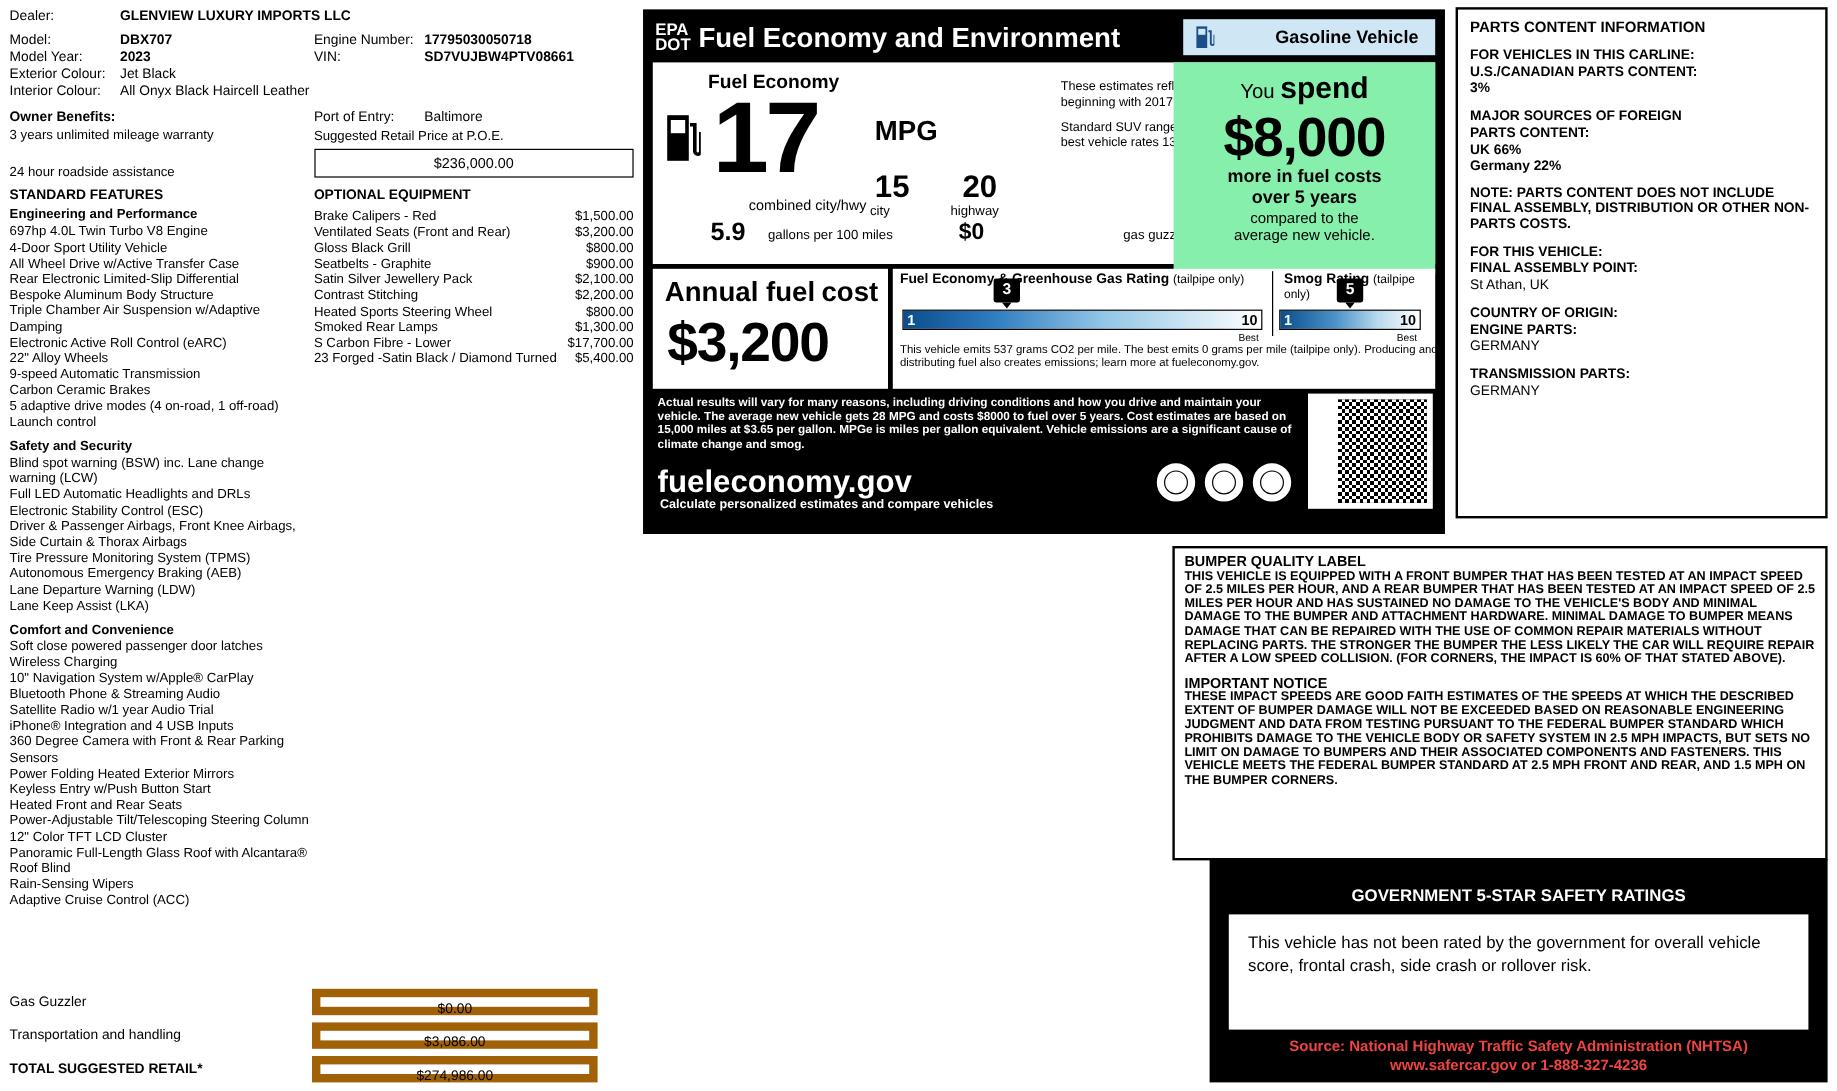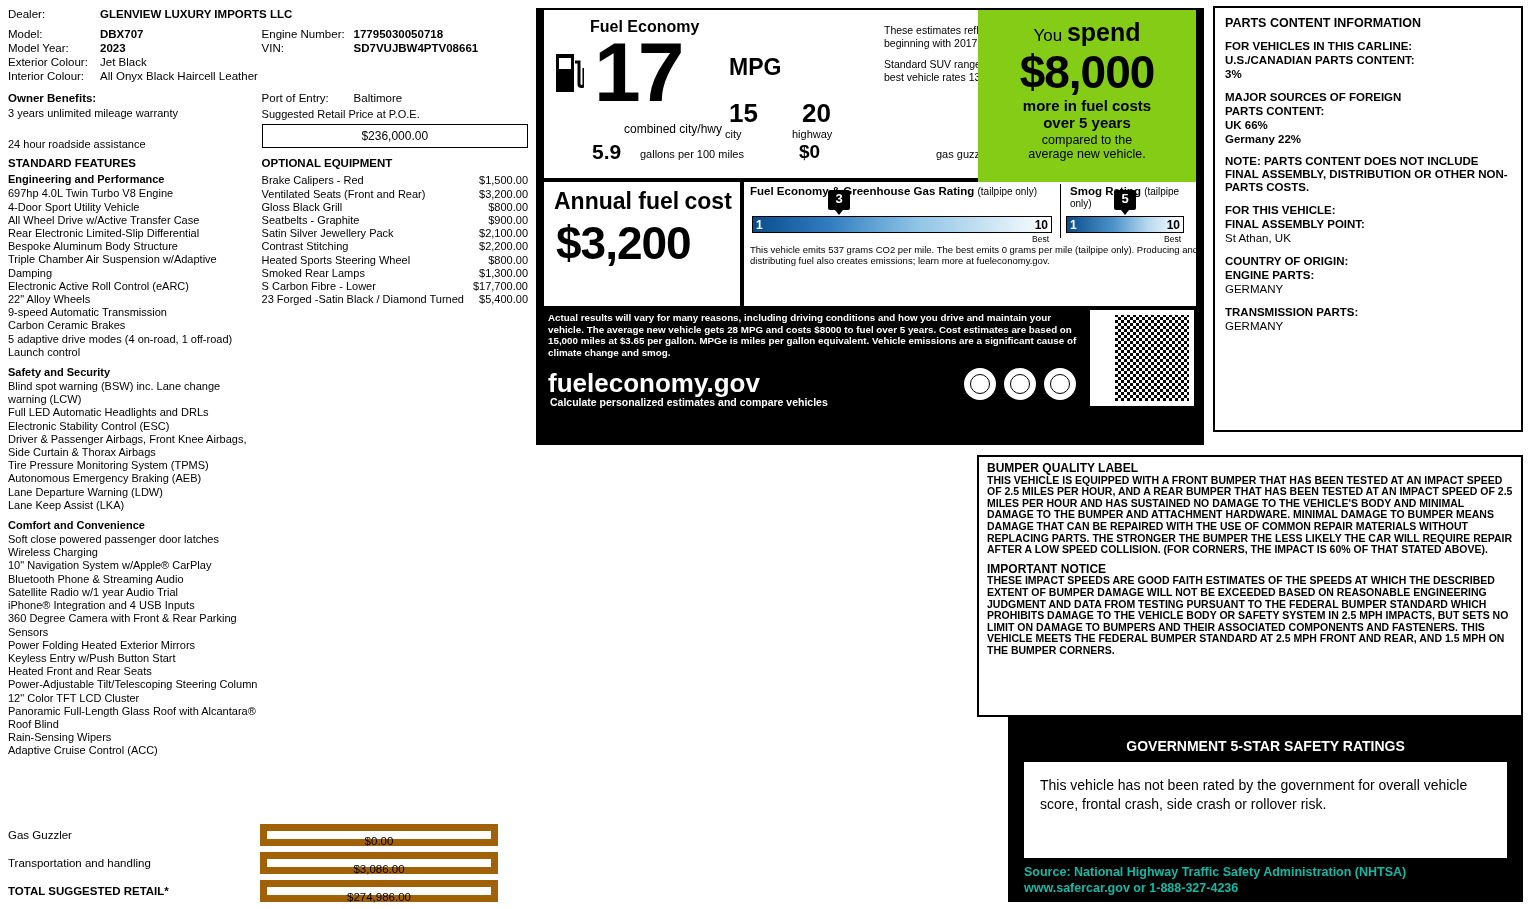--- a/index.html
+++ b/index.html
@@ -76,30 +76,30 @@
   .city-lab { position:absolute; left:181px; top:118px; font-size:11px;}
   .hwy-num { position:absolute; left:258px; top:88px; font-size:26px; font-weight:700;}
   .hwy-lab { position:absolute; left:248px; top:118px; font-size:11px;}
   .gal-num { position:absolute; left:48px; top:130px; font-size:21px; font-weight:700;}
   .gal-lab { position:absolute; left:96px; top:138px; font-size:11px;}
   .gg-num { position:absolute; left:255px; top:131px; font-size:19px; font-weight:700;}
   .gg-lab { position:absolute; left:392px; top:138px; font-size:11px;}
   .note1 { position:absolute; left:340px; top:14px; width:225px; font-size:10.5px; line-height:12.5px;}
   .note2 { position:absolute; left:340px; top:48px; width:225px; font-size:10.5px; line-height:12.5px;}
 
-  .spend-box { position:absolute; right:0; top:0; width:218px; height:176px; background:#84cc16; text-align:center;}
+  .spend-box { position:absolute; right:0; top:0; width:218px; height:176px; background:#86efac; text-align:center;}
   .spend-you { font-size:17px; margin-top:8px; }
   .spend-you b { font-size:25px; }
   .spend-amt { font-size:46px; font-weight:700; line-height:46px; margin-top:2px; letter-spacing:-1px;}
   .spend-l1 { font-size:15px; font-weight:700; margin-top:2px;}
   .spend-l2 { font-size:15px; font-weight:700;}
   .spend-l3 { font-size:12.5px; margin-top:2px;}
   .spend-l4 { font-size:12.5px;}
 
-  .epa-mid { margin: 4px 6px 0 6px; display:flex; height:124px; }
+  .epa-mid { margin: 4px 6px 0 6px; display:flex; height:100px; }
   .afc { width:196px; background:#fff; position:relative; }
   .afc-t1 { position:absolute; left:10px; top:6px; font-size:19px; font-weight:700;}
   .afc-t1 span { font-size:23px; }
   .afc-amt { position:absolute; left:12px; top:34px; font-size:46px; font-weight:700; letter-spacing:-1px;}
 
   .ratings { flex:1; margin-left:4px; background:#fff; position:relative; }
   .rt-title { font-size:11.5px; font-weight:700; padding:3px 0 0 6px;}
   .rt-title .tp { font-weight:400; font-size:10px;}
   .smog-sep { position:absolute; left:316px; top:2px; width:1px; height:54px; background:#000;}
   .smog-title { position:absolute; left:326px; top:3px; font-size:11.5px; font-weight:700;}
@@ -146,21 +146,21 @@
   }
   #bumper .bt { font-size:12px; }
   #bumper .gap { height:8px;}
 
   #safety {
     position:absolute; left: 1008px; top: 716px; width: 515px; height: 186px;
     background:#000; padding:16px;
   }
   #safety .hd { color:#fff; font-weight:700; font-size:14px; text-align:center; padding:6px 0 8px;}
   #safety .inner { background:#fff; padding:14px 16px; font-size:14px; line-height:19px; min-height:96px;}
-  #safety .src { color:#14b8a6; font-weight:700; font-size:12.5px; text-align:left; line-height:16px; padding-top:6px;}
+  #safety .src { color:#ef4444; font-weight:700; font-size:12.5px; text-align:center; line-height:16px; padding-top:6px;}
 </style>
 </head>
 <body>
 
 <div id="left-col">
 
   <div class="hdr-row">
     <div class="hdr-label">Dealer:</div>
     <div class="hdr-val">GLENVIEW LUXURY IMPORTS LLC</div>
   </div>
@@ -334,20 +334,35 @@
     </div>
     <div class="tot-row">
       <div class="tot-label bold">TOTAL SUGGESTED RETAIL*</div>
       <div class="tot-box">$274,986.00</div>
     </div>
   </div>
 </div>
 
 <div id="epa">
 
+  <div id="epa-head">
+    <div class="epa-dot">
+      <div>EPA</div>
+      <div>DOT</div>
+    </div>
+    <div class="epa-title">Fuel Economy and Environment</div>
+    <div class="gas-badge">
+      <svg class="pump" viewBox="0 0 16 22">
+        <rect x="1" y="2" width="9" height="18" fill="#1b4f8a"></rect>
+        <rect x="2.5" y="4" width="6" height="5" fill="#cfe7f5"></rect>
+        <path d="M11 6 h2 v10 a1.5 1.5 0 0 0 3 0 V9" stroke="#1b4f8a" stroke-width="1.6" fill="none"></path>
+      </svg>
+      <span>Gasoline Vehicle</span>
+    </div>
+  </div>
 
   <div class="epa-white">
     <svg style="position:absolute;left:10px;top:40px;width:30px;height:46px" viewBox="0 0 30 46">
       <rect x="2" y="4" width="18" height="38" fill="#000"></rect>
       <rect x="5" y="8" width="12" height="11" fill="#fff"></rect>
       <path d="M21 12 h4 v22 a2.5 2.5 0 0 0 5 0 V18" stroke="#000" stroke-width="3" fill="none"></path>
     </svg>
 
     <div class="fe-label">Fuel Economy</div>
     <div class="mpg-big">17</div>

